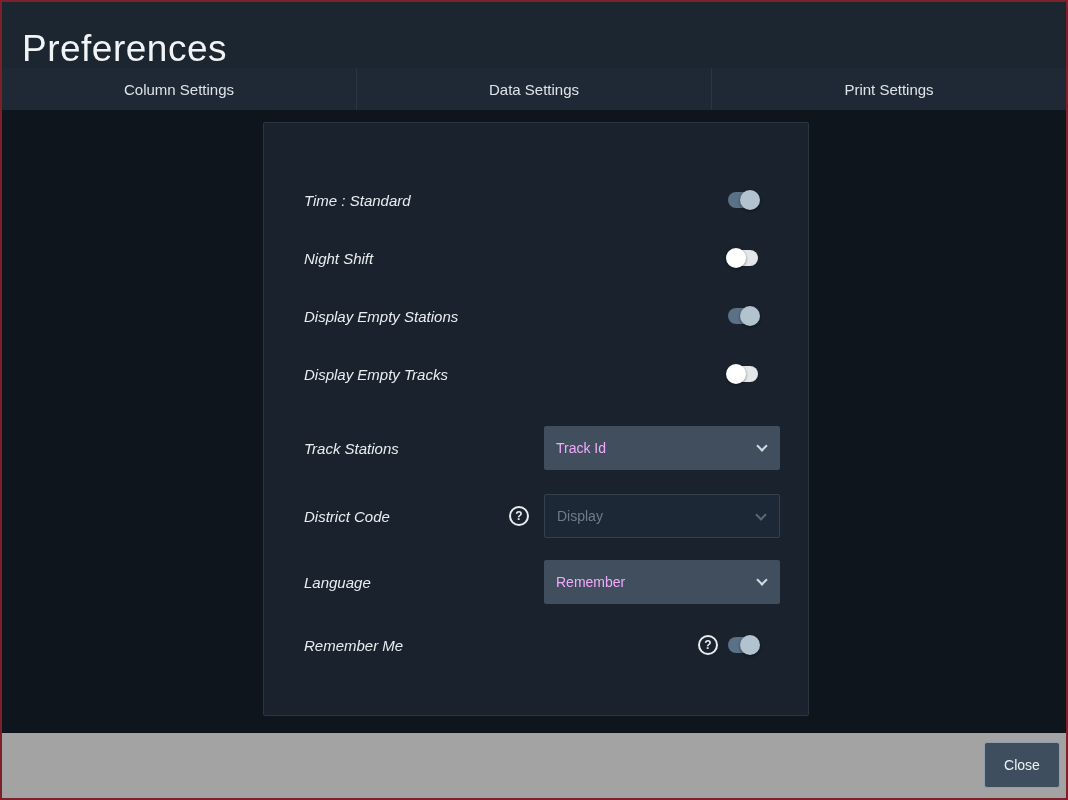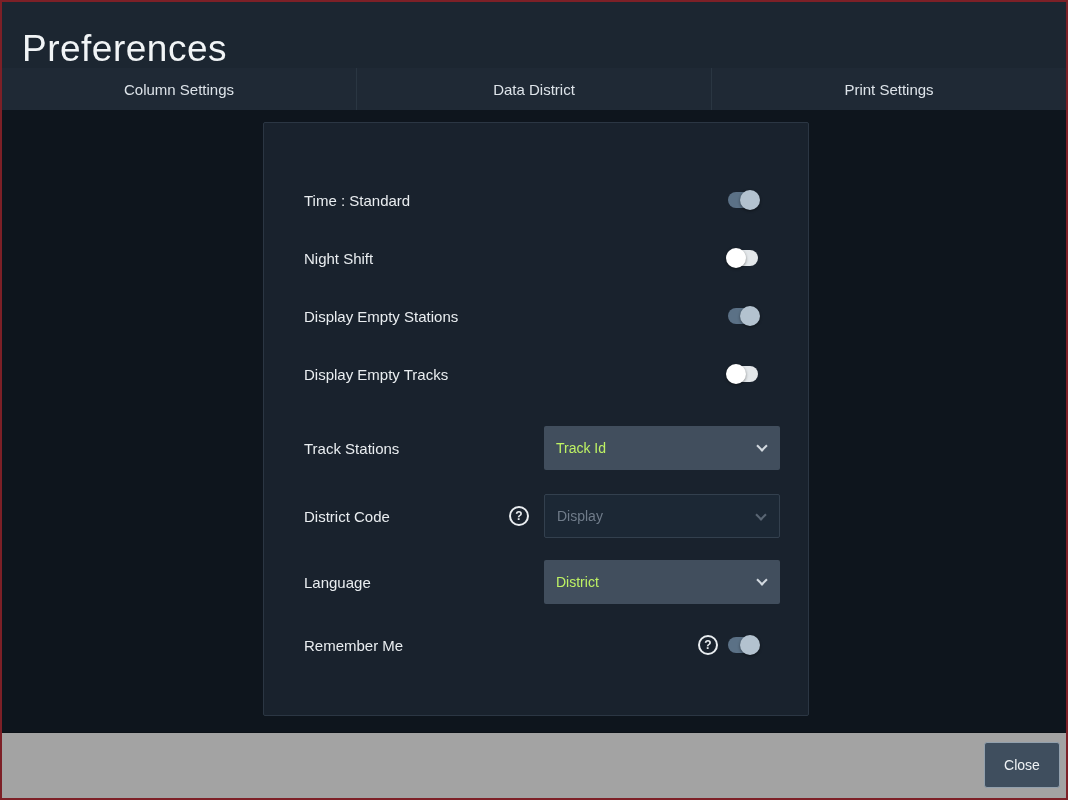--- a/index.html
+++ b/index.html
@@ -35,21 +35,21 @@
     background:#0e151d;
   }
   .panel {
     position:absolute; left:261px; top:12px; width:546px; height:594px;
     background:#19222d; border:1px solid #2b3643; border-radius:2px;
   }
   .row {
     position:absolute; left:0; width:100%; height:42px;
     display:flex; align-items:center; padding-left:40px;
   }
-  .row .label { font-size:15px; color:#e9edf0; }
+  .row .label { font-size:15px; color:#e9edf0;font-style:italic; }
   .row-t0 { top:56px; }
   .row-t1 { top:114px; }
   .row-t2 { top:172px; }
   .row-t3 { top:230px; }
   .row-d0 { top:303px; height:44px; }
   .row-d1 { top:371px; height:44px; }
   .row-d2 { top:437px; height:44px; }
   .row-rm { top:501px; }
   
   .toggle {
@@ -61,21 +61,21 @@
     position:absolute; top:-2px; left:-2px; width:20px; height:20px;
     border-radius:50%; background:#ffffff; box-shadow:0 1px 3px rgba(0,0,0,.45);
   }
   .toggle.on .knob { left:auto; right:-2px; background:#b3c2cf; }
   
   .dropdown {
     position:absolute; left:280px; top:0; width:236px; height:44px;
     background:#414e5d; border-radius:2px; cursor:pointer;
     display:flex; align-items:center; padding:0 12px;
   }
-  .dropdown .dd-value { font-size:14px; color:#bef264; }
+  .dropdown .dd-value { font-size:14px; color:#f0abfc; }
   .dropdown .chev {
     position:absolute; right:14px; top:16px; width:8px; height:8px;
     border-right:2px solid #d3dae0; border-bottom:2px solid #d3dae0;
     transform:rotate(45deg);
   }
   .dropdown.muted { background:#1c2835; border:1px solid #33404e; }
   .dropdown.muted .dd-value { color:#707c8a; }
   .dropdown.muted .chev { border-color:#5a6674; }
   
   .help {
@@ -102,21 +102,21 @@
 <body>
 
 <div class="app">
 
   <div class="titlebar">
     <h1>Preferences</h1>
   </div>
 
   <div class="tabbar">
     <div class="tab">Column Settings</div>
-    <div class="tab">Data District</div>
+    <div class="tab">Data Settings</div>
     <div class="tab">Print Settings</div>
   </div>
 
   <div class="content">
     <div class="panel">
 
       <div class="row row-t0">
         <span class="label">Time : Standard</span>
         <div class="toggle on">
           <span class="knob"></span>
@@ -157,21 +157,21 @@
         <span class="help abs">?</span>
         <div class="dropdown muted">
           <span class="dd-value">Display</span>
           <span class="chev"></span>
         </div>
       </div>
 
       <div class="row row-d2">
         <span class="label">Language</span>
         <div class="dropdown">
-          <span class="dd-value">District</span>
+          <span class="dd-value">Remember</span>
           <span class="chev"></span>
         </div>
       </div>
 
       <div class="row row-rm">
         <span class="label">Remember Me</span>
         <span class="help rm">?</span>
         <div class="toggle on">
           <span class="knob"></span>
         </div>

